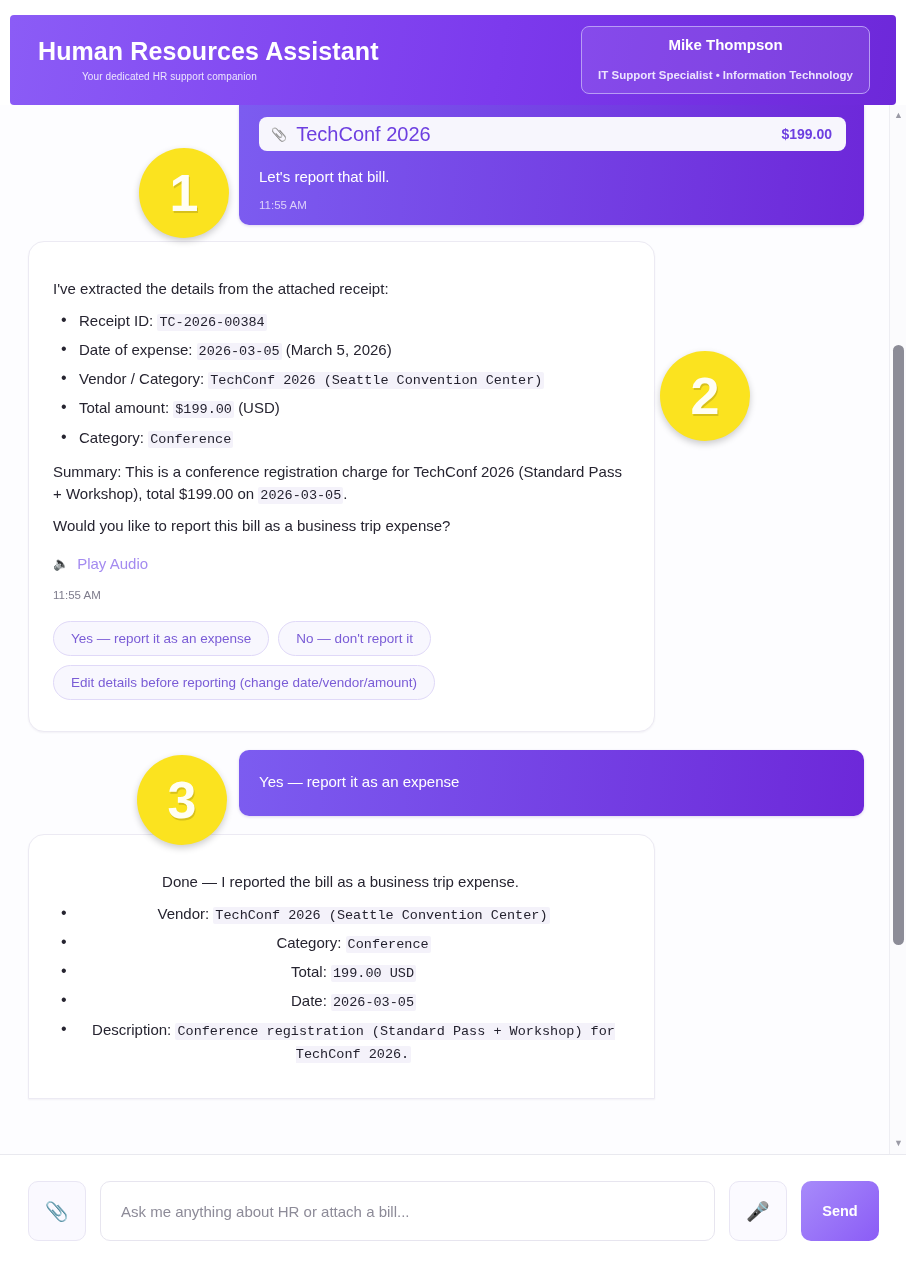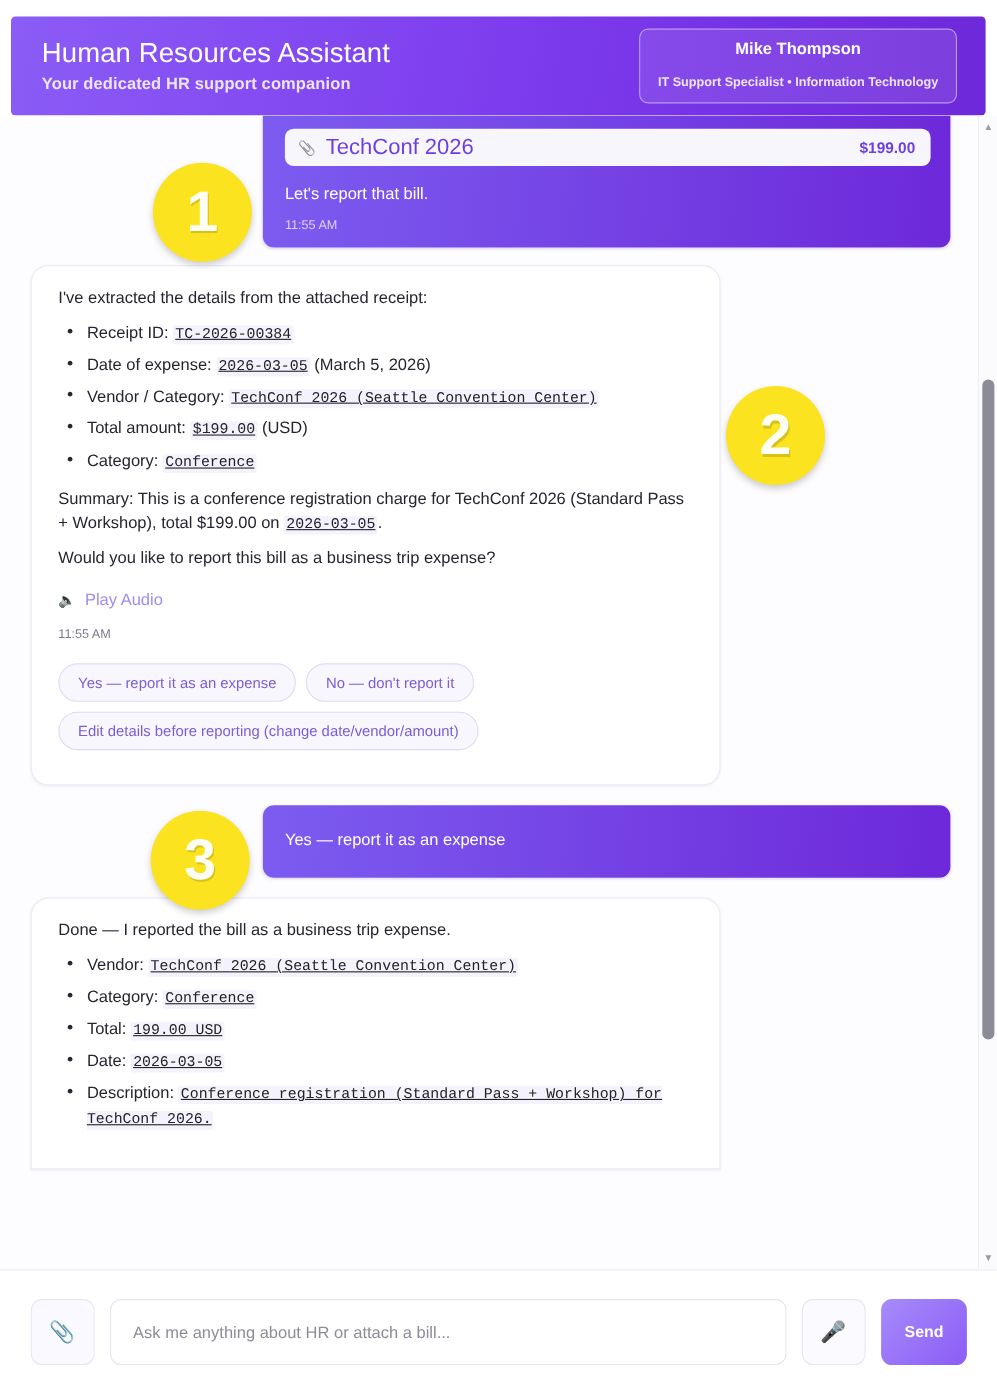--- a/index.html
+++ b/index.html
@@ -32,29 +32,30 @@
     align-items: center;
     justify-content: space-between;
     padding: 0 26px 0 28px;
     flex: 0 0 auto;
     overflow: hidden;
   }
   .header-left { display: flex; flex-direction: column; gap: 6px; }
   .app-title {
     color: #ffffff;
     font-size: 25px;
+    font-weight: bold;
+    letter-spacing: 0.1px;
+    line-height: 1.1;
+  }
+  .app-subtitle {
+    color: #ece5fd;
+    font-size: 10px;
     font-weight: normal;
     letter-spacing: 0.1px;
-    line-height: 1.1;
-  }
-  .app-subtitle {
-    color: #ece5fd;
-    font-size: 15px;
-    font-weight: bold;
-    letter-spacing: 0.1px;
+    margin-left: 44px;
   }
   .user-card {
     border: 1px solid #b89cf5;
     border-radius: 8px;
     background: rgba(255,255,255,0.10);
     padding: 9px 16px 10px 16px;
     text-align: center;
     min-width: 266px;
   }
   .user-name {
@@ -138,21 +139,21 @@
   .attach-amt  { color: #6d3fe0; font-size: 14px; font-weight: bold; }
   .bubble-text { font-size: 15px; line-height: 1.35; }
   .bubble-time { font-size: 11.5px; color: #ddd1fa; margin-top: 12px; }
 
   
   .card-bot {
     background: #ffffff;
     border: 1px solid #eceaf3;
     border-radius: 16px;
     width: 627px;
-    padding: 18px 26px 22px 24px;
+    padding: 36px 26px 22px 24px;
     box-shadow: 0 1px 2px rgba(30,20,70,0.05);
   }
   .p {
     font-size: 15px;
     color: #262430;
     line-height: 1.45;
     margin-bottom: 10px;
   }
   .p.last { margin-bottom: 0; }
   ul.details {
@@ -175,21 +176,20 @@
     font-size: 16px;
     color: #262430;
   }
   code {
     font-family: "Liberation Mono", monospace;
     font-size: 13.5px;
     background: #f4f2fa;
     color: #23212e;
     padding: 1px 2px;
     border-radius: 2px;
-    text-decoration: underline;
   }
 
   .play-audio {
     display: flex;
     align-items: center;
     gap: 8px;
     margin: 18px 0 0 0;
     color: #a48bf0;
     font-size: 15px;
   }
@@ -367,21 +367,21 @@
       </div>
 
       <div class="row user" style="margin-top:18px;">
         <div class="badge" style="left:137px; top:5px;">3</div>
         <div class="bubble-user" style="padding:22px 20px 24px 20px;">
           <div class="bubble-text">Yes — report it as an expense</div>
         </div>
       </div>
 
       <div class="row bot" style="margin-top:18px;">
-        <div class="card-bot" style="border-bottom-left-radius:0; border-bottom-right-radius:0;">
+        <div class="card-bot" style="border-bottom-left-radius:0; border-bottom-right-radius:0;text-align:center;">
           <div class="p">Done — I reported the bill as a business trip expense.</div>
           <ul class="details">
             <li>
               <span>Vendor:</span>
               <code>TechConf 2026 (Seattle Convention Center)</code>
             </li>
             <li>
               <span>Category:</span>
               <code>Conference</code>
             </li>

